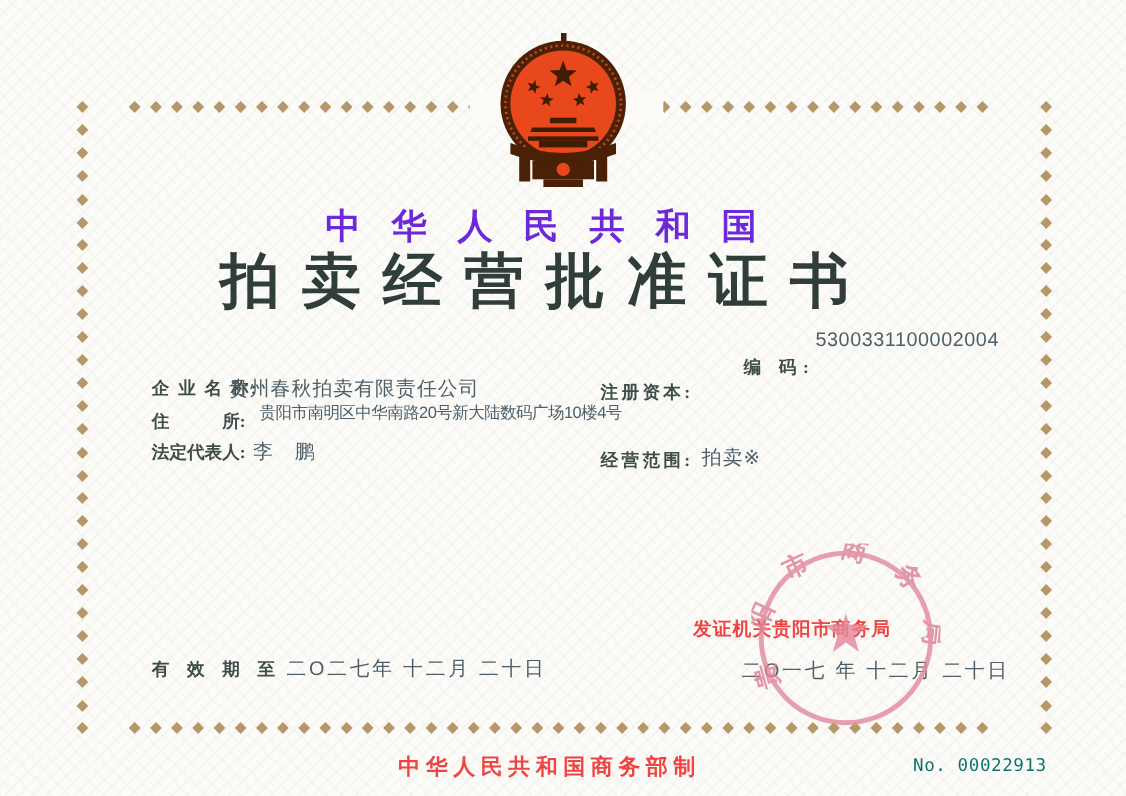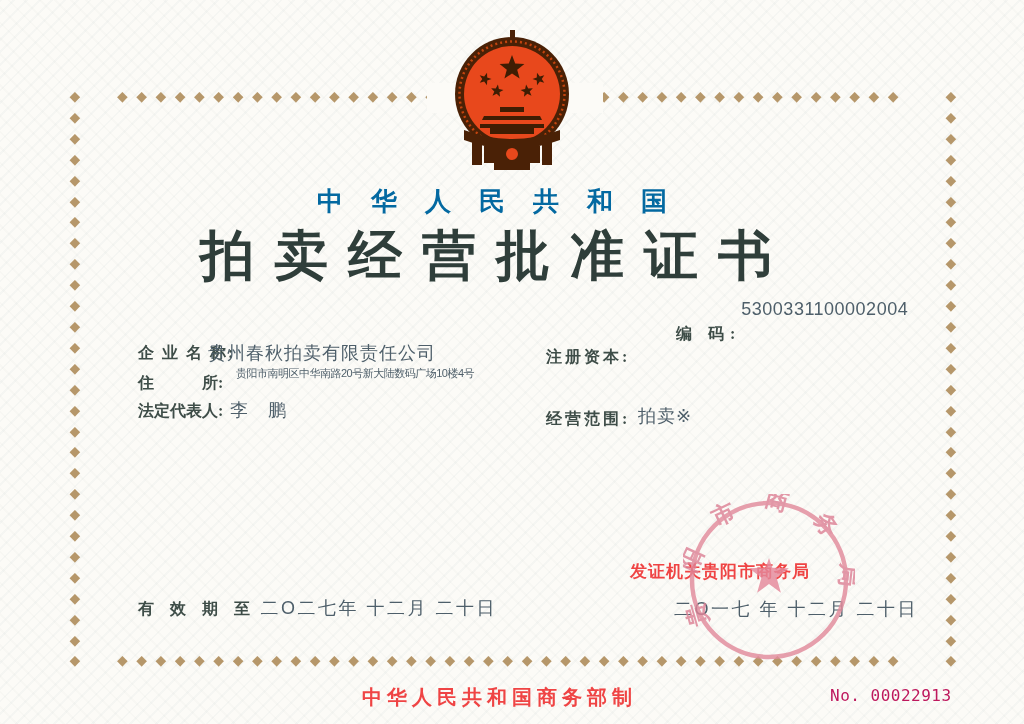--- a/index.html
+++ b/index.html
@@ -20,45 +20,45 @@
   .band{color:#b6976a;font-size:14px;line-height:14px;z-index:1;user-select:none;}
   .band-h{letter-spacing:8.5px;width:900px;text-align:center;white-space:nowrap;overflow:hidden;height:16px;}
   .band-v{white-space:pre;line-height:20.9px;text-align:center;width:16px;overflow:hidden;height:588px;}
   .halo{background:#fcfbf7;z-index:2;}
   .emblem{z-index:3;}
   .seal{z-index:6;opacity:0.82;}
   
   .serifcn{font-family:"Liberation Serif","DejaVu Serif",serif;}
   .country{
     z-index:4;top:184px;left:492px;transform:translateX(-50%);
-    font-size:26px;font-weight:600;letter-spacing:28px;padding-left:28px;
-    color:#0369a1;white-space:nowrap;
+    font-size:32px;font-weight:600;letter-spacing:28px;padding-left:28px;
+    color:#6d28d9;white-space:nowrap;
   }
   .title{
     z-index:4;top:220px;left:486px;transform:translateX(-50%);
     font-size:54px;font-weight:700;letter-spacing:20px;padding-left:20px;
     color:#2f3e3a;white-space:nowrap;
   }
   .label{color:#3e4d48;font-size:16px;font-weight:600;z-index:4;white-space:pre;}
   .typed{color:#4e5f6a;font-size:18px;z-index:4;white-space:pre;letter-spacing:1px;}
   .code-row{z-index:4;display:flex;align-items:flex-start;}
   .code-row .label{letter-spacing:6px;margin-top:18px;}
   .code-value{transform:translateY(-7px);letter-spacing:0.5px;}
-  .addr{font-size:11px;letter-spacing:-0.5px;}
+  .addr{font-size:15px;letter-spacing:-0.5px;}
   .issuer{color:#ef4444;font-size:17px;font-weight:700;letter-spacing:1px;z-index:4;text-align:right;}
   .date{letter-spacing:2.5px;}
   .made-by{
     z-index:4;top:684px;left:497px;transform:translateX(-50%);
     font-size:20px;font-weight:600;letter-spacing:5px;padding-left:5px;
     color:#ef4444;white-space:nowrap;
   }
   .serial{
     z-index:4;top:686px;left:830px;
     font-family:"DejaVu Sans Mono","Liberation Mono",monospace;
-    font-size:16px;color:#be185d;letter-spacing:0.5px;
+    font-size:16px;color:#0f766e;letter-spacing:0.5px;
   }
 </style>
 </head>
 <body>
 
 <div id="page">
 
   <div class="abs band band-h" style="left:62px;top:89px;">◆◆◆◆◆◆◆◆◆◆◆◆◆◆◆◆◆◆◆◆◆◆◆◆◆◆◆◆◆◆◆◆◆◆◆◆◆◆◆◆◆</div>
   <div class="abs band band-h" style="left:62px;top:653px;">◆◆◆◆◆◆◆◆◆◆◆◆◆◆◆◆◆◆◆◆◆◆◆◆◆◆◆◆◆◆◆◆◆◆◆◆◆◆◆◆◆</div>
   <div class="abs band band-v" style="left:67px;top:86px;">◆

